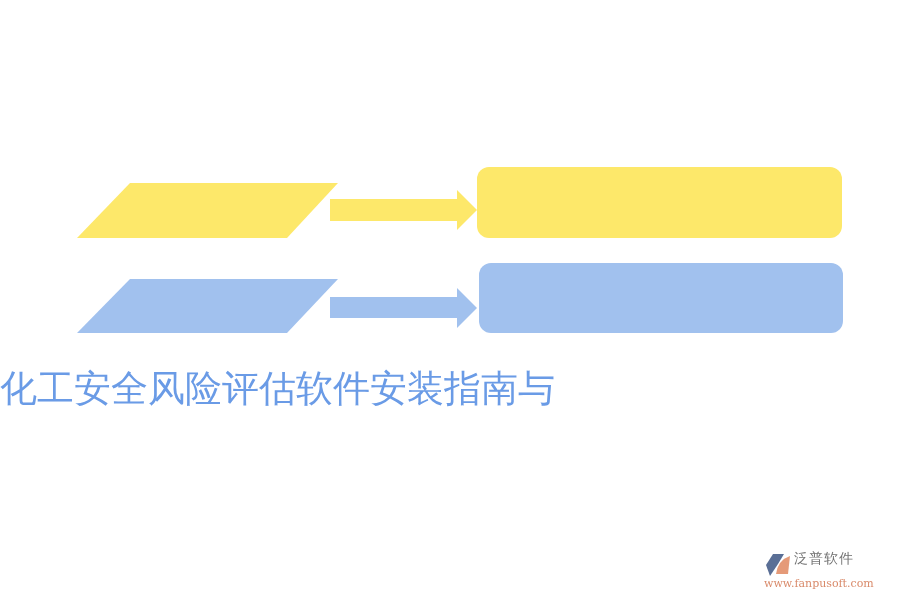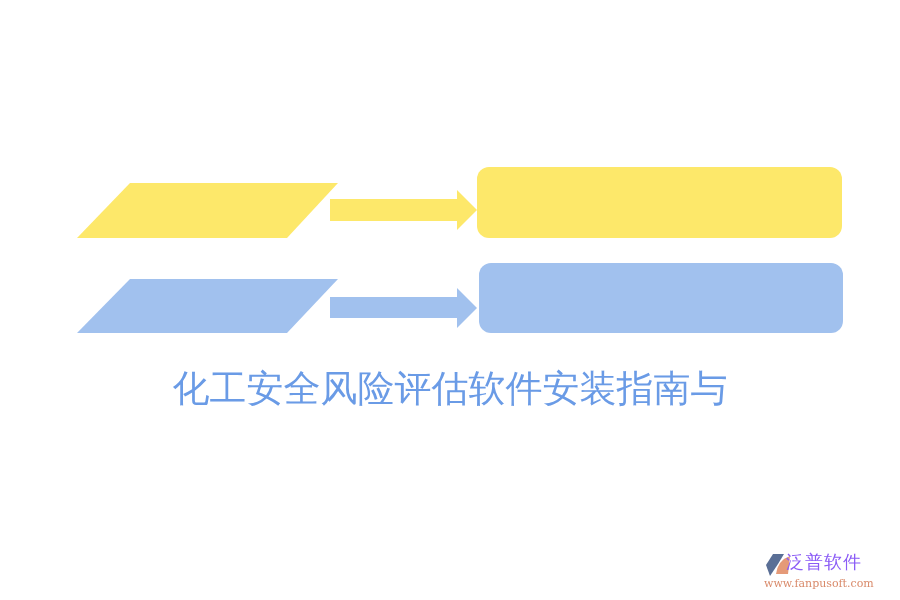--- a/index.html
+++ b/index.html
@@ -1,21 +1,21 @@
 <!DOCTYPE html>
 <html><head>
   <meta charset="utf-8">
   <style>
     html, body { margin:0; padding:0; }
     body { width:900px; height:600px; background:#ffffff; position:relative; overflow:hidden; font-family:"DejaVu Sans", sans-serif; }
     .shape-layer { position:absolute; left:0; top:0; width:900px; height:600px; }
-    .title { position:absolute; left:0; width:900px; text-align:center; font-size:37px; line-height:50px; letter-spacing:0px; }
+    .title { position:absolute; left:0; width:900px; font-size:37px; line-height:50px; letter-spacing:0px; }
     .title-line { display:block; }
     .logo { position:absolute; left:762px; top:552px; width:135px; height:44px; }
-    .logo-text { position:absolute; left:24px; top:-2px; font-size:18px; color:#8b5cf6; letter-spacing:1px; white-space:nowrap; }
+    .logo-text { position:absolute; left:32px; top:-2px; font-size:14px; color:#737373; letter-spacing:1px; white-space:nowrap; }
     .logo-url { position:absolute; left:2px; top:25px; font-family:"DejaVu Serif", serif; font-size:11px; color:#d98a6a; white-space:nowrap; }
   </style>
 </head>
 <body>
 
 <svg class="shape-layer" width="900" height="600" viewBox="0 0 900 600">
 
   <polygon points="130,183 338,183 287,238 77,238" fill="#fde86a"></polygon>
   <polygon points="330,199 457,199 457,190 477,210 457,230 457,221 330,221" fill="#fde86a"></polygon>
   <rect x="477" y="167" width="365" height="71" rx="12" ry="12" fill="#fde86a"></rect>

